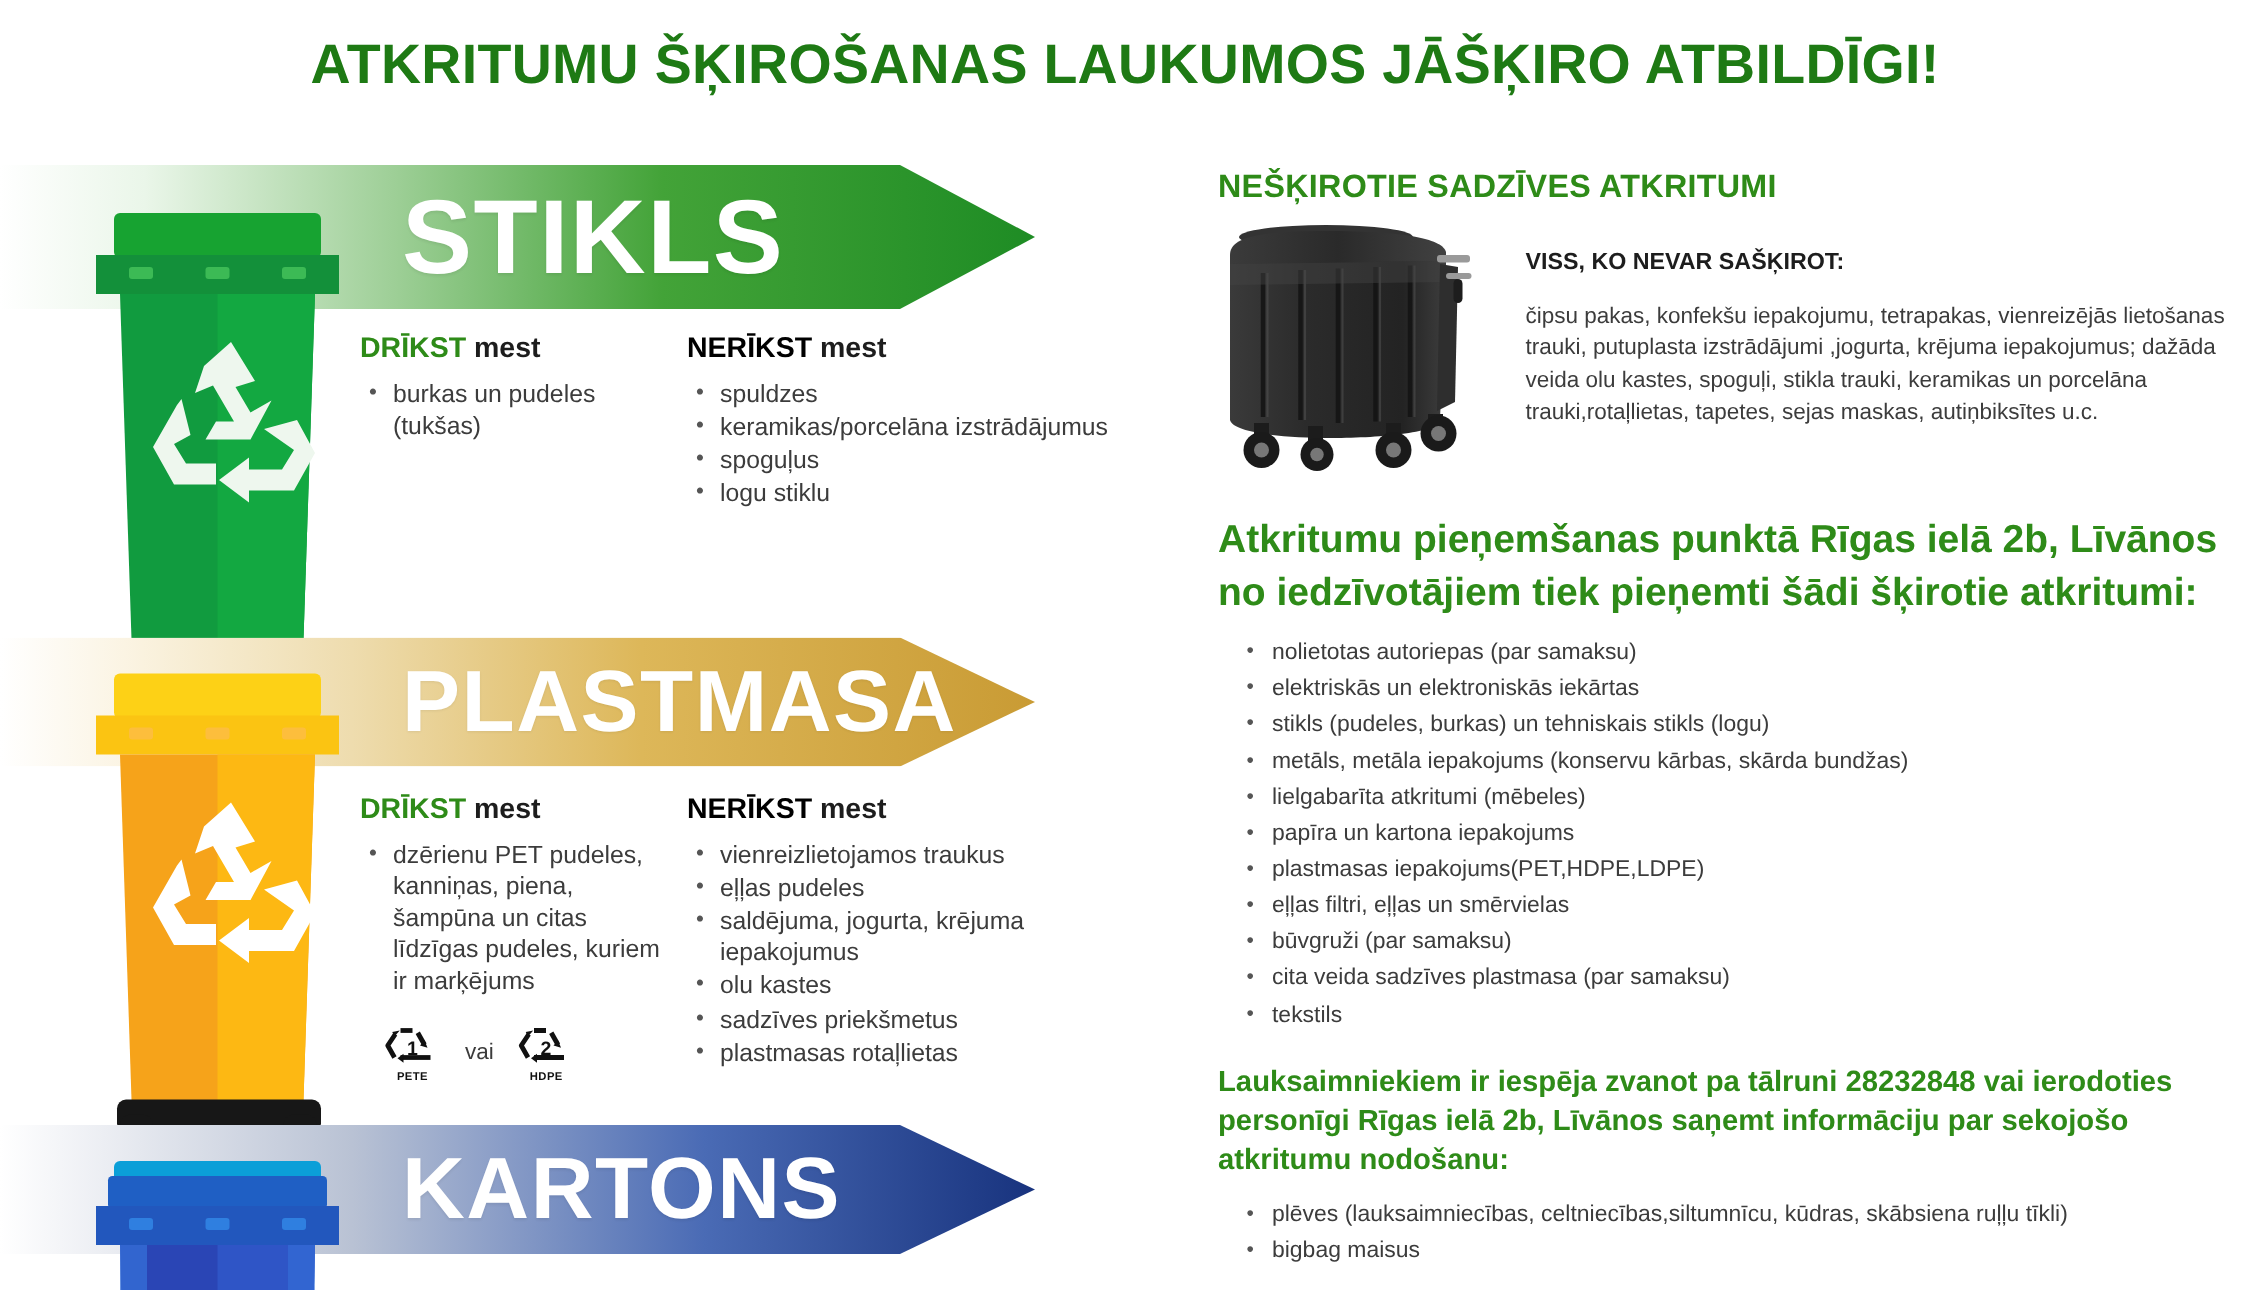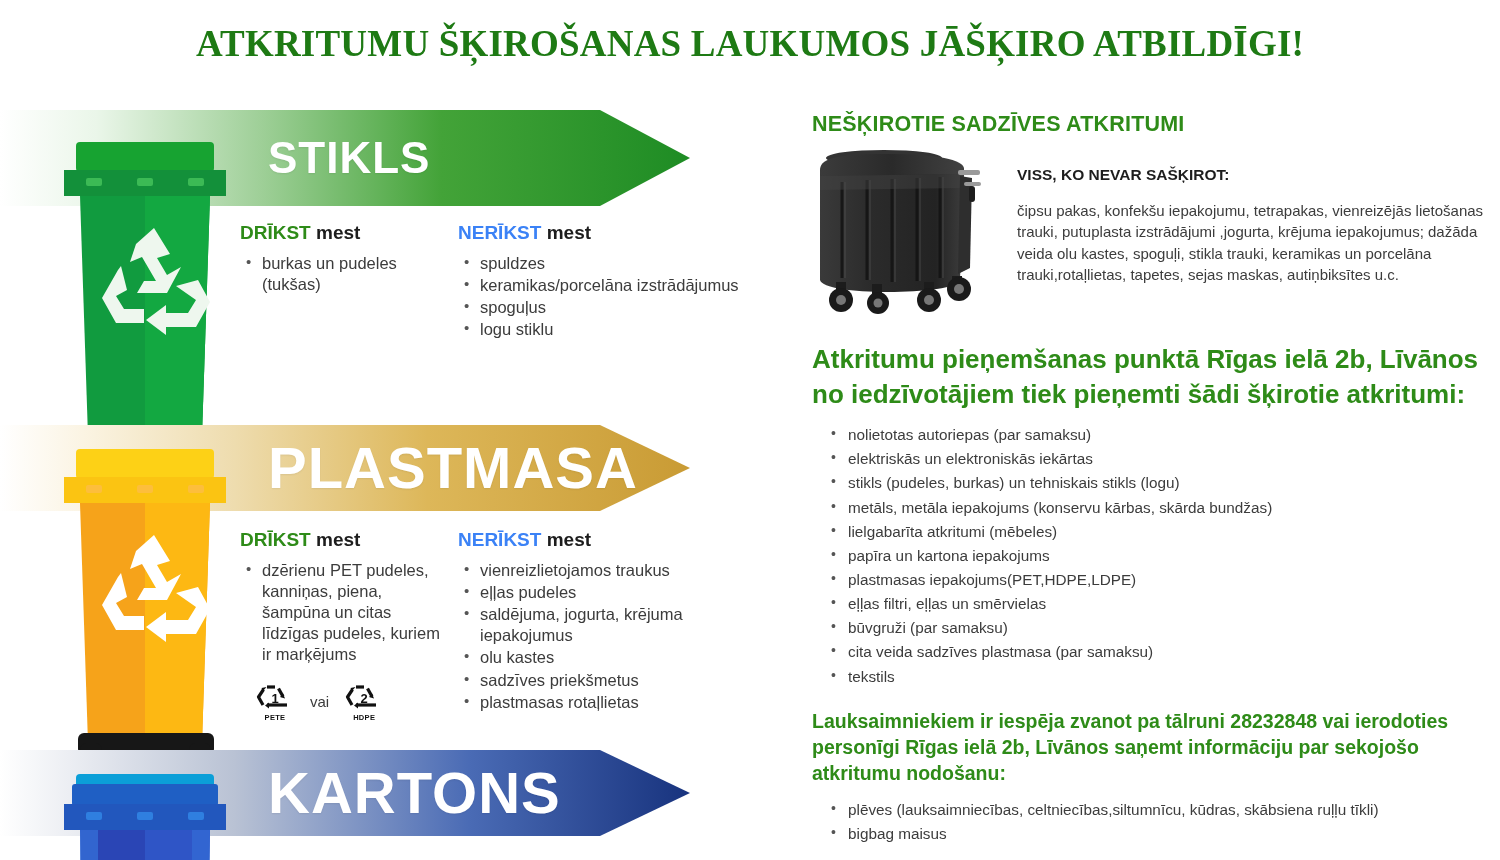--- a/index.html
+++ b/index.html
@@ -10,21 +10,21 @@
     overflow: hidden;
   }
   #page { position: relative; width: 1500px; height: 860px; background: #fff; }
 
   
   .main-title {
     position: absolute; left: 0; top: 22px; width: 1500px;
     text-align: center;
     font-size: 37px; font-weight: bold; letter-spacing: 0.2px;
     color: #1e7a14;
-    font-family: Liberation Serif, serif;
+    font-family: Liberation Sans, sans-serif;
   }
 
   
   .left-col { position: absolute; left: 0; top: 110px; width: 760px; height: 750px; }
 
   .section { position: absolute; left: 0; width: 760px; }
   .sec-glass { top: 0; }
   .sec-plastic { top: 315px; }
   .sec-carton { top: 640px; }
 
@@ -40,38 +40,38 @@
   .banner-plastic { height: 86px;
     -webkit-clip-path: polygon(0 0, 600px 0, 690px 43px, 600px 86px, 0 86px);
     clip-path: polygon(0 0, 600px 0, 690px 43px, 600px 86px, 0 86px);
     background: linear-gradient(to right, #ffffff 0%, #fbf4e3 12%, #eedcae 34%, #ddb759 62%, #c99b34 100%); }
   .banner-carton { height: 86px;
     -webkit-clip-path: polygon(0 0, 600px 0, 690px 43px, 600px 86px, 0 86px);
     clip-path: polygon(0 0, 600px 0, 690px 43px, 600px 86px, 0 86px);
     background: linear-gradient(to right, #ffffff 0%, #eceef3 10%, #b9c2d4 34%, #4a6bb5 68%, #18337e 100%); }
 
   .banner-label {
-    color: #ffffff; font-weight: bold; font-size: 44px;
+    color: #ffffff; font-weight: bold; font-size: 70px;
     letter-spacing: 1px; margin-left: 268px; line-height: 1;
     text-shadow: 0 1px 2px rgba(0,0,0,0.07);
   }
   .banner-plastic .banner-label, .banner-carton .banner-label { font-size: 58px; }
 
   
   .bin { position: absolute; }
   .bin-glass { left: 56px; top: 30px; width: 178px; height: 325px; }
   .bin-plastic { left: 56px; top: 22px; width: 178px; height: 325px; }
   .bin-carton { left: 56px; top: 22px; width: 178px; height: 220px; }
 
   
   .lists { position: absolute; left: 240px; top: 112px; width: 520px; }
   .lists-plastic { top: 104px; }
   .col-head { font-size: 19px; font-weight: bold; color: #1d1d1d; margin-bottom: 9px; }
   .col-head .ok { color: #2e8b18; }
-  .col-head .no { color: #3b82f6; }
+  .col-head .no { color: #000000; }
   .two-cols { display: flex; gap: 18px; }
   .col-ok { width: 200px; }
   .col-no { width: 300px; }
   ul.bl { list-style: none; }
   ul.bl li {
     position: relative; padding-left: 22px;
     font-size: 16.5px; color: #3c3c3c; line-height: 1.28;
     margin-bottom: 1px;
   }
   ul.bl li::before {

